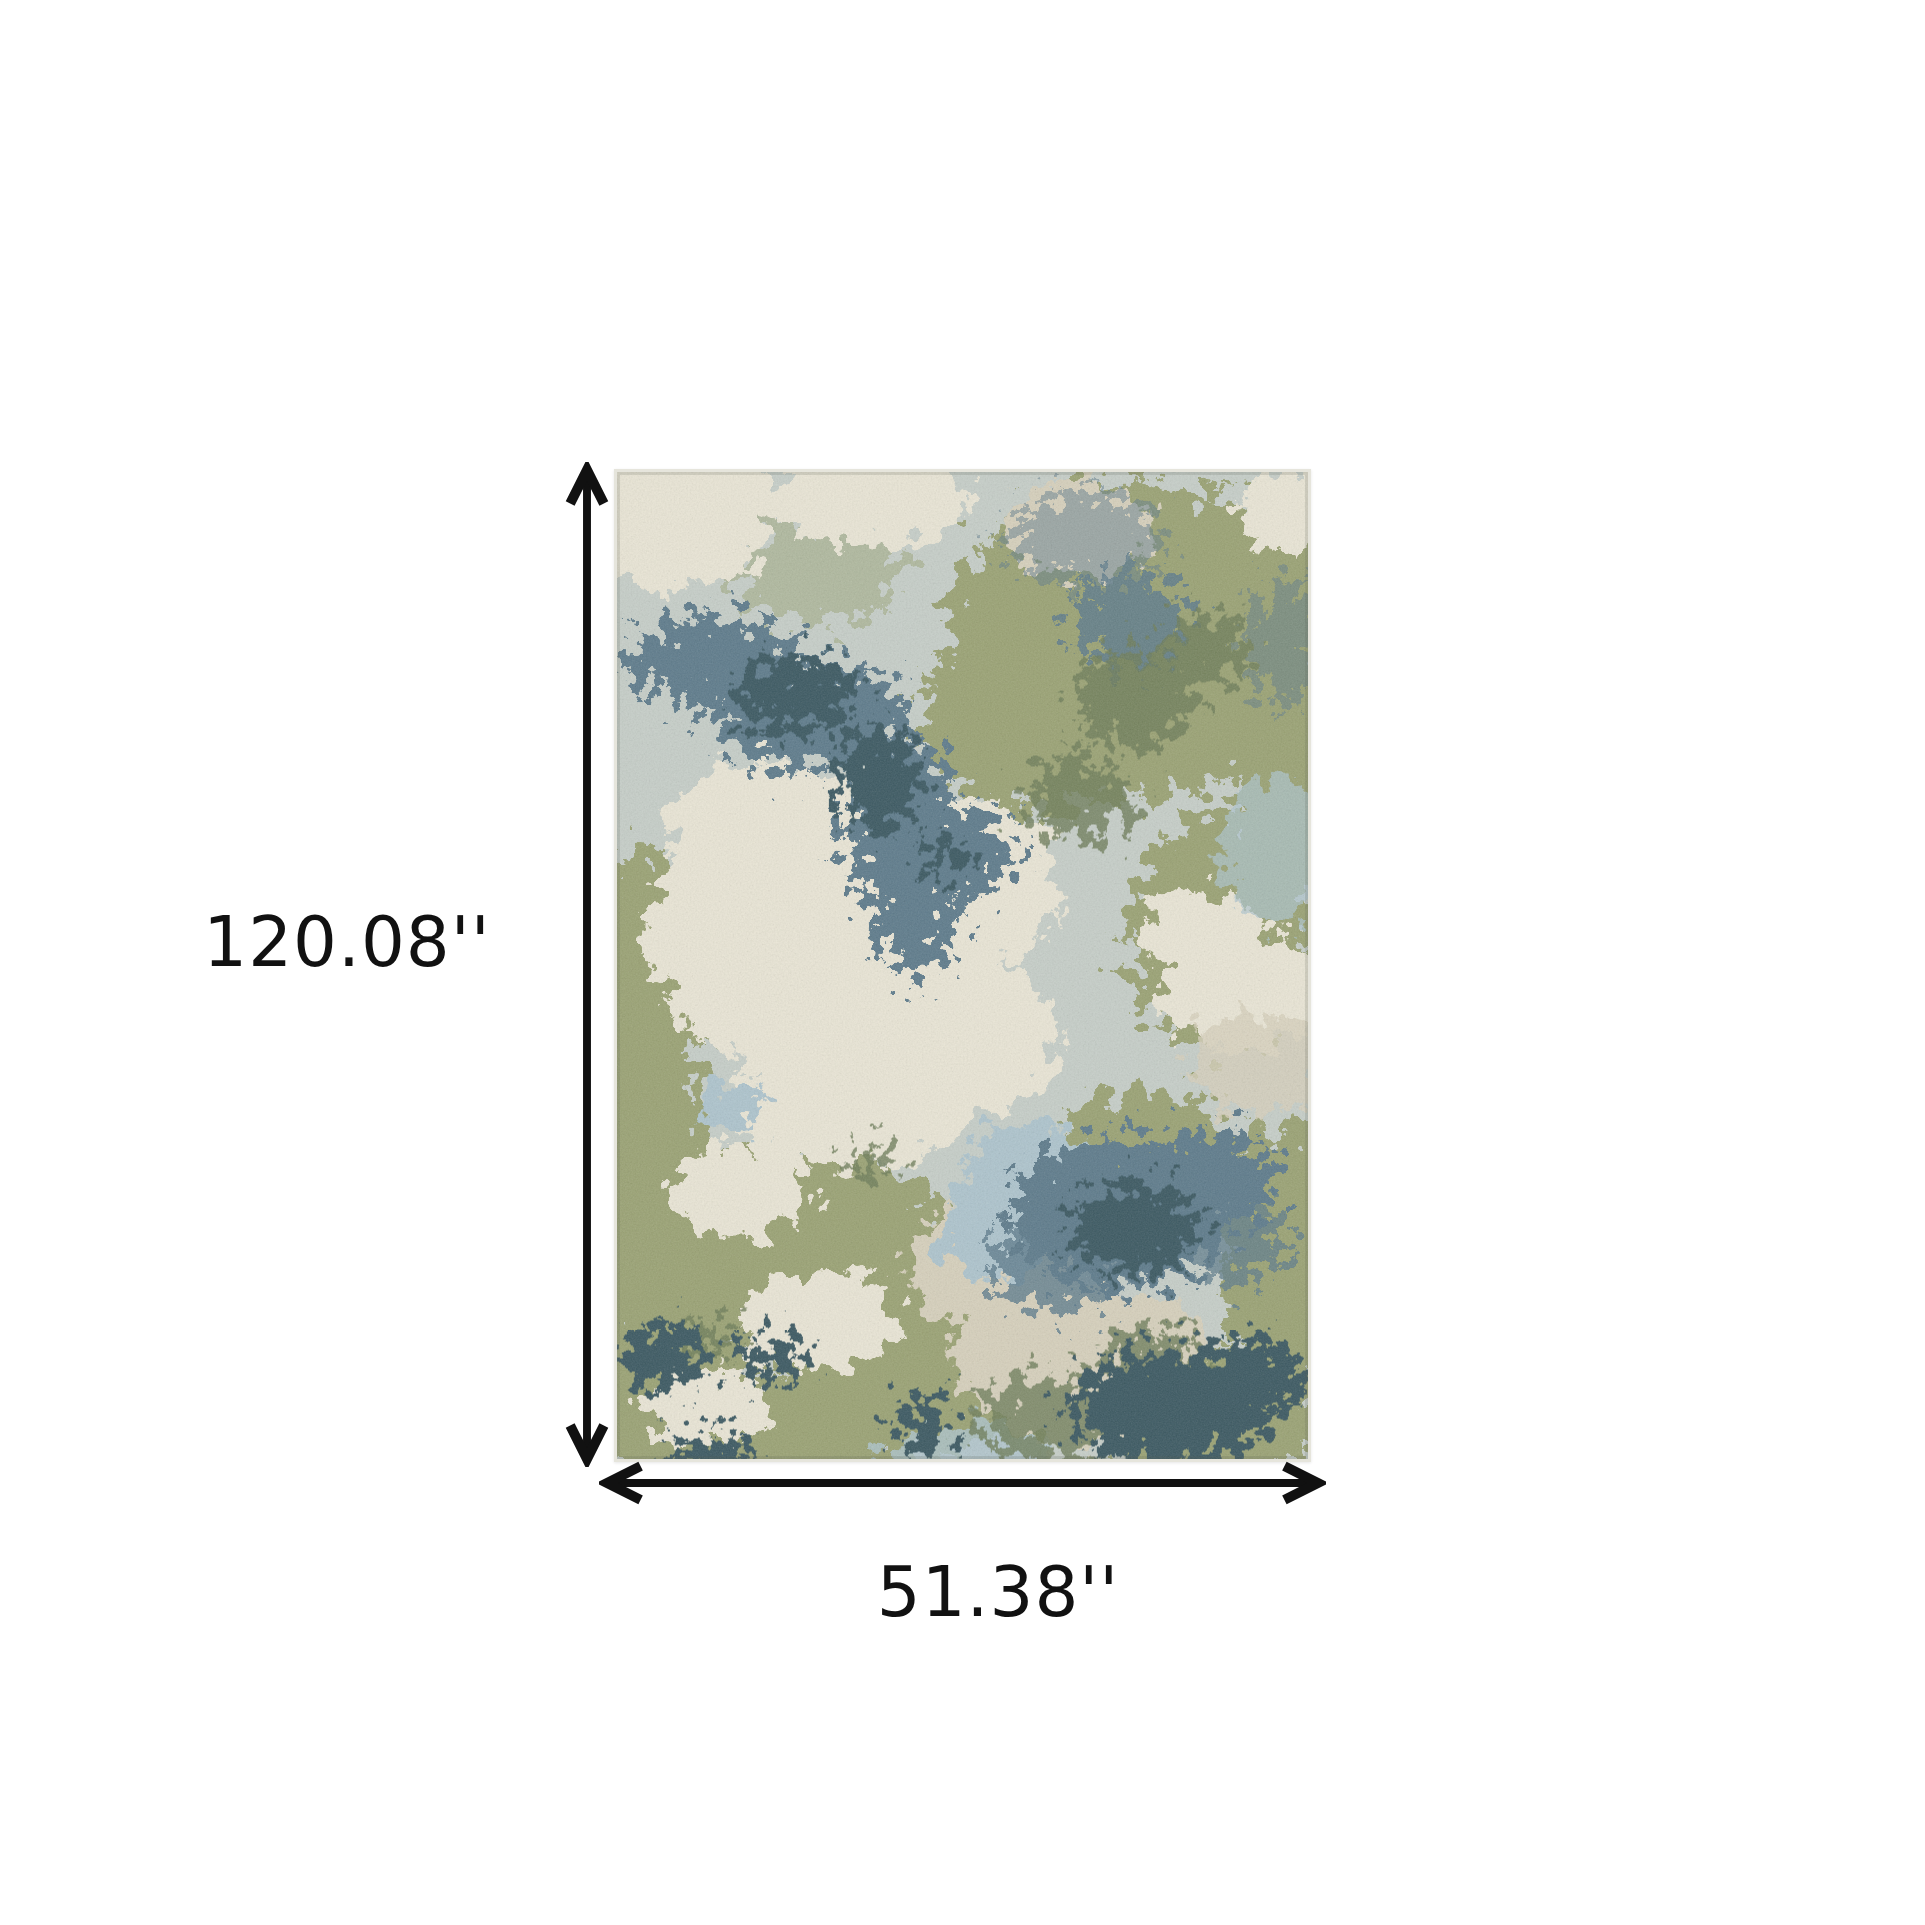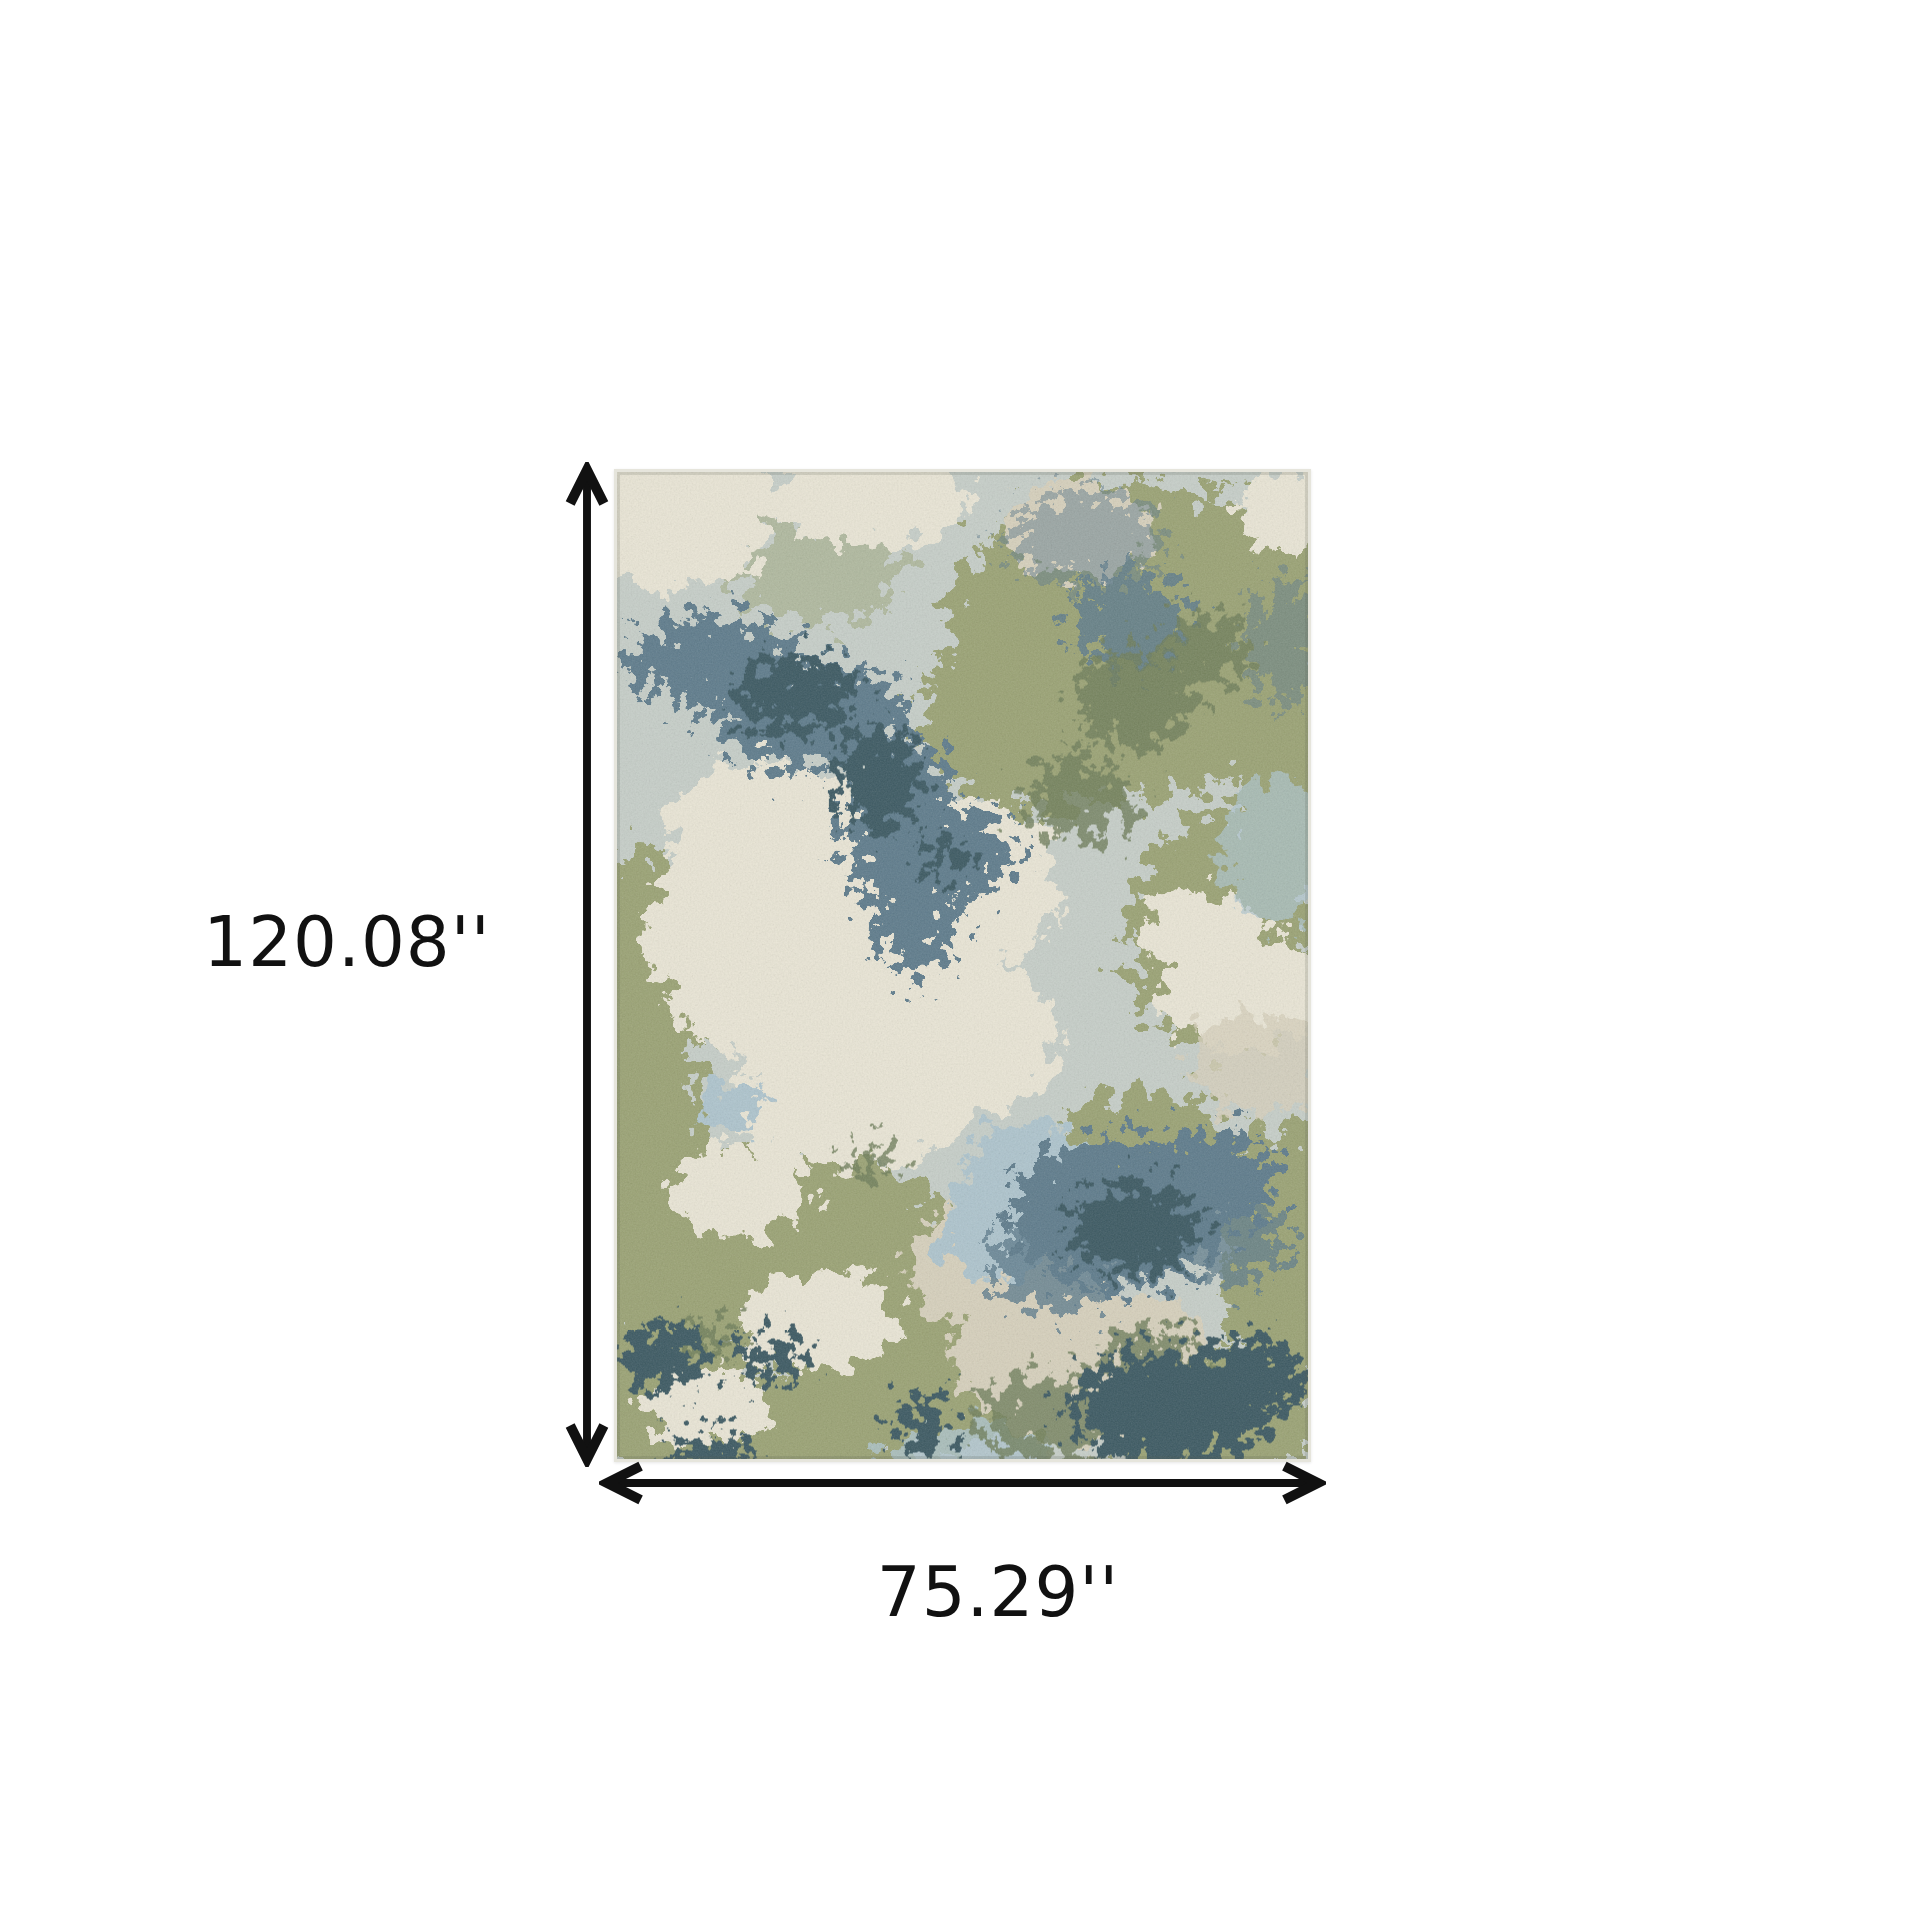--- a/index.html
+++ b/index.html
@@ -186,16 +186,16 @@
   </svg>
 
   <svg class="dim-arrow dim-h" width="727" height="46" viewBox="0 0 734 46" aria-hidden="true">
     <line x1="10" y1="23" x2="724" y2="23" stroke="currentColor" stroke-width="8"></line>
     <polyline points="42,6 8,23 42,40" fill="none" stroke="currentColor" stroke-width="10"></polyline>
     <polyline points="692,6 726,23 692,40" fill="none" stroke="currentColor" stroke-width="10"></polyline>
   </svg>
 
   <div class="dim-label label-height">120.08''</div>
 
-  <div class="dim-label label-width">75.29''</div>
+  <div class="dim-label label-width">51.38''</div>
 
 </div>
 
 
 </body></html>

